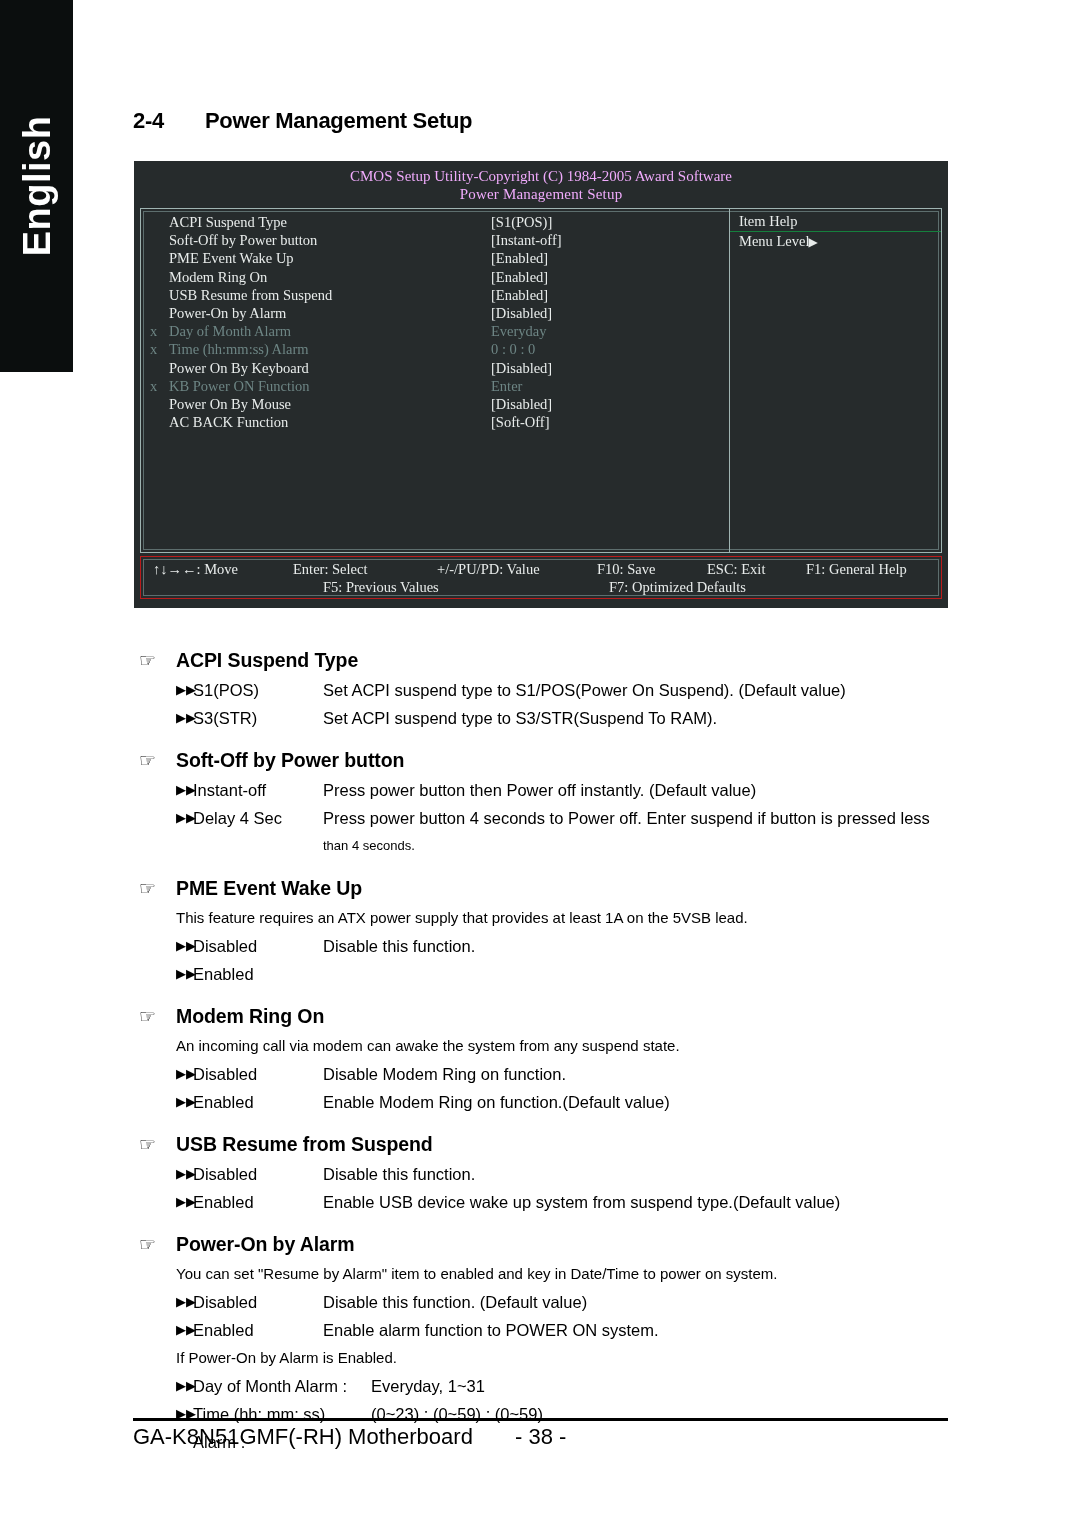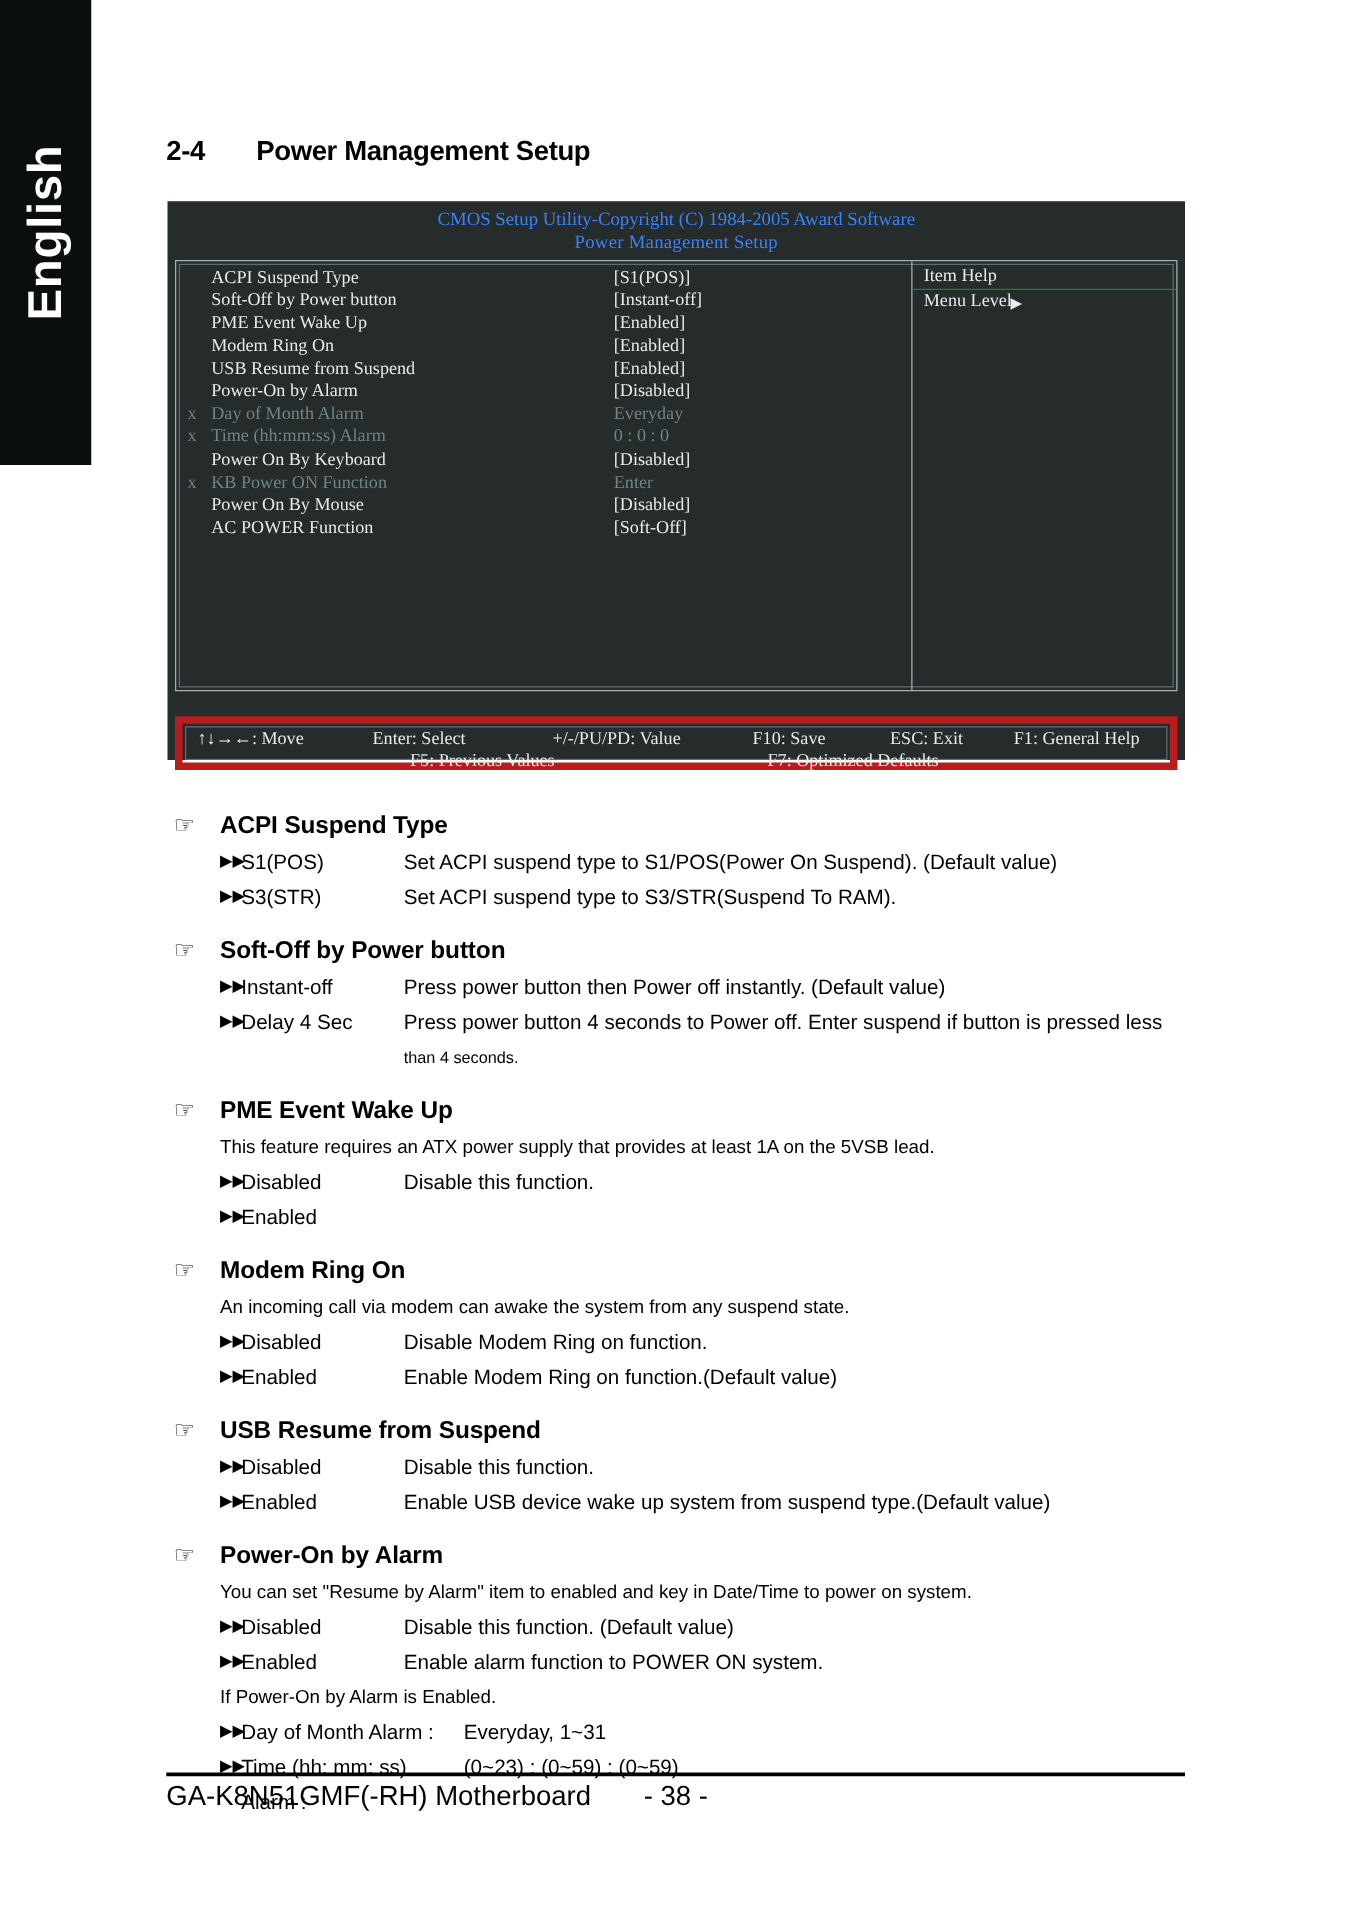--- a/index.html
+++ b/index.html
@@ -66,21 +66,21 @@
     box-sizing: border-box;
     padding: 4px 6px 6px 6px;
     font-family: "Liberation Serif", serif;
     color: #e8eceb;
     font-size: 14.5px;
   }
   .bios-title {
     text-align: center;
     line-height: 18px;
     padding-top: 2px;
-    color: #3b82f6;
+    color: #f0abfc;
     font-size: 15px;
   }
   .bios-title .line2 { letter-spacing: 0.2px; }
 
   .bios-body {
     position: relative;
     margin-top: 5px;
     border: 1px solid #9fb4b2;
     height: 345px;
     box-sizing: border-box;
@@ -139,22 +139,22 @@
   }
   .bios-row .lbl {
     width: 322px;
     flex: none;
   }
   .bios-row .val { flex: none; }
   .bios-row.dim { color: #6d8584; }
 
   
   .bios-keys {
-    margin-top: 20px;
-    border: 6px solid #b91c1c;
+    margin-top: 3px;
+    border: 1px solid #b91c1c;
     height: 43px;
     box-sizing: border-box;
     position: relative;
     padding: 3px 10px 0 10px;
   }
   .bios-keys::after {
     content: "";
     position: absolute;
     left: 2px; right: 2px; top: 2px; bottom: 2px;
     border: 1px solid #5d6e6e;
@@ -319,21 +319,21 @@
         <span class="lbl">KB Power ON Function</span>
         <span class="val">Enter</span>
       </div>
       <div class="bios-row">
         <span class="xmark"></span>
         <span class="lbl">Power On By Mouse</span>
         <span class="val">[Disabled]</span>
       </div>
       <div class="bios-row">
         <span class="xmark"></span>
-        <span class="lbl">AC POWER Function</span>
+        <span class="lbl">AC BACK Function</span>
         <span class="val">[Soft-Off]</span>
       </div>
     </div>
 
     <div class="help-col">
       <div class="help-head">Item Help</div>
       <div class="help-sub">
         <span>Menu Level</span>
         <span class="arrow-glyph">▶</span>
       </div>

